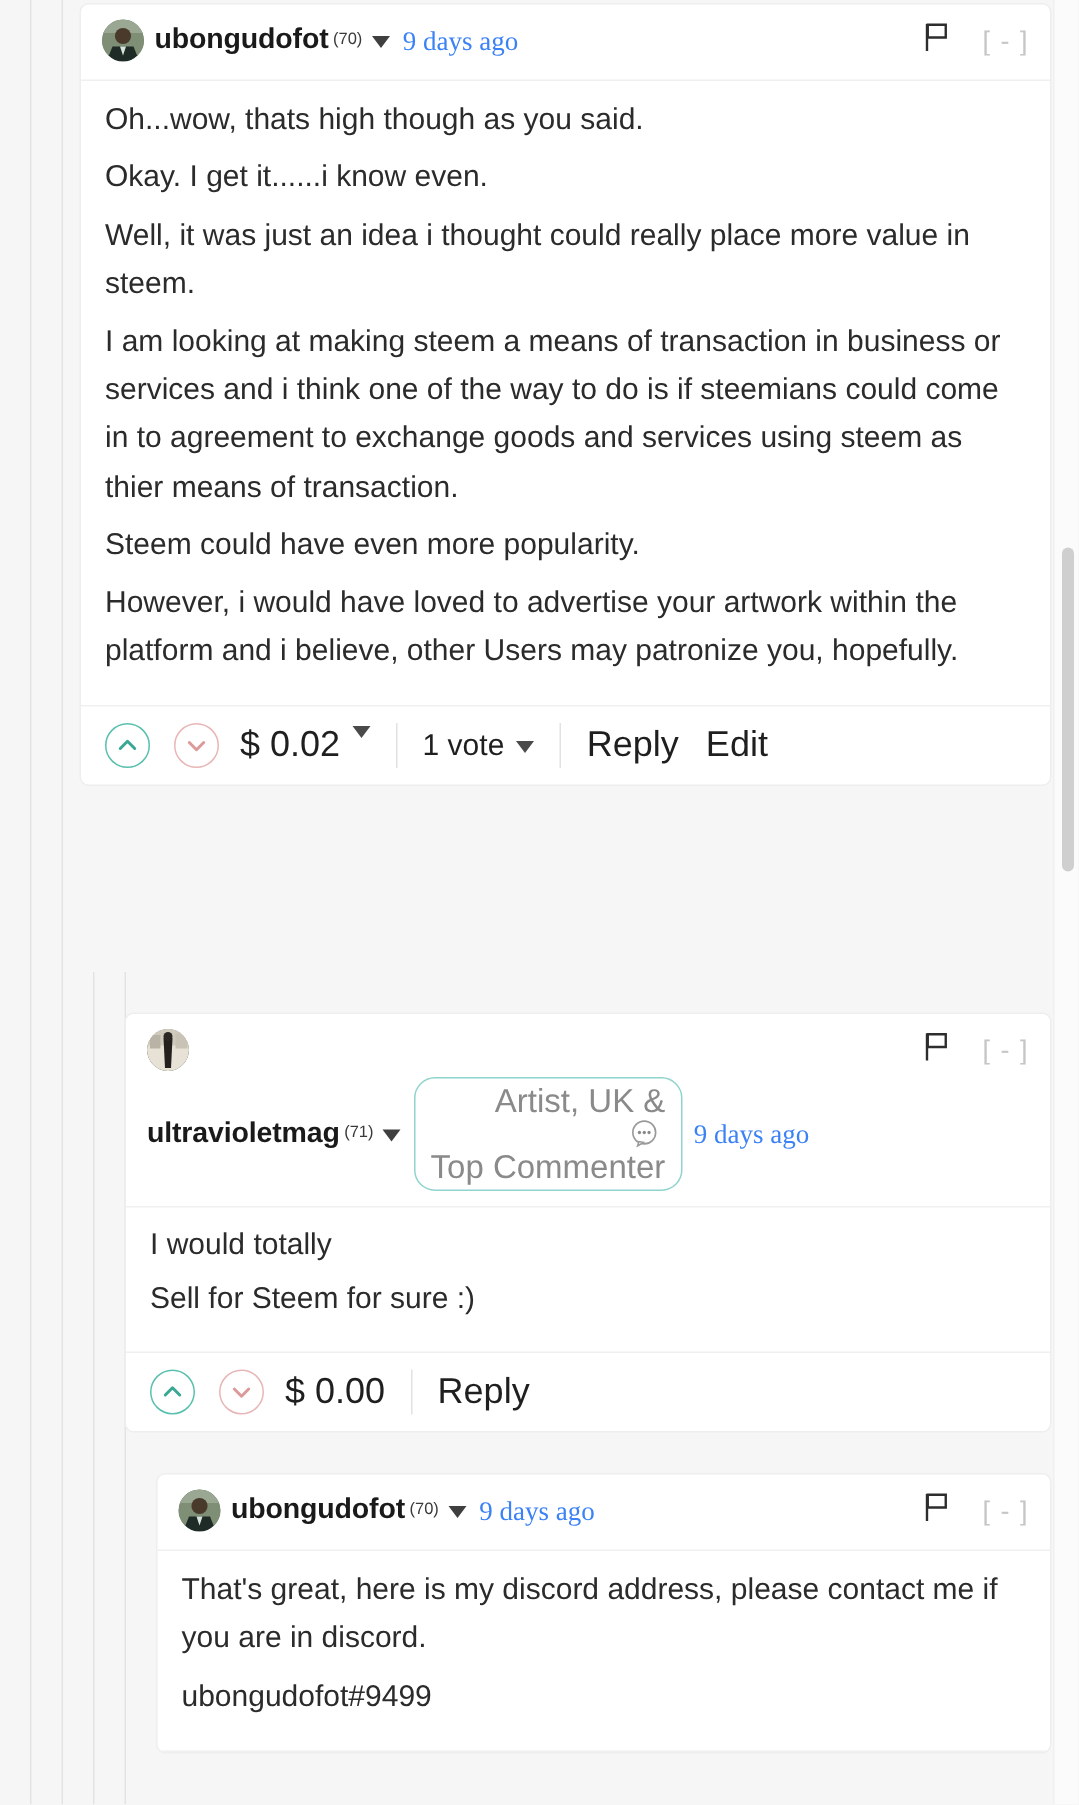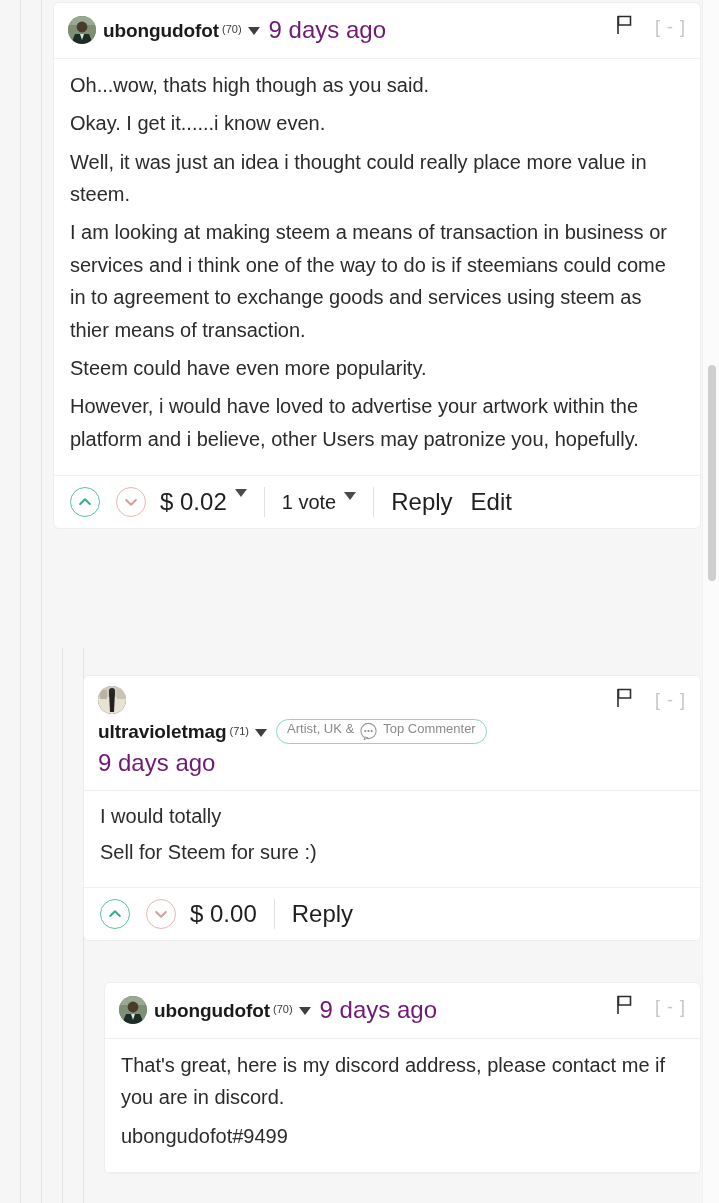--- a/index.html
+++ b/index.html
@@ -94,37 +94,39 @@
     margin: 0 9px 0 6px;
     width: 0; height: 0;
     border-left: 6px solid transparent;
     border-right: 6px solid transparent;
     border-top: 8px solid #3f3f3f;
     vertical-align: middle;
     position: relative;
     top: 1px;
   }
   .timestamp {
-    font-size: 24px;
-    color: #701a75;
+    font-size: 18px;
+    color: #3b82f6;
+    font-family: Liberation Serif, serif;
   }
 
   
   .role-badge {
     display: inline-flex;
-    align-items: flex-start;
+    align-items: flex-end;
     border: 1px solid #8fd4cd;
     border-radius: 14px;
     padding: 2px 10px;
-    font-size: 13px;
+    font-size: 22px;
     color: #8a8a8a;
     line-height: 1.15;
     margin-right: 8px;
     white-space: nowrap;
     background: #ffffff;
+    flex-direction: column;
   }
   .badge-bubble {
     margin: 0 5px;
     display: inline-flex;
     align-items: center;
   }
 
   
   .head-right {
     position: absolute;
@@ -196,21 +198,21 @@
   .divider {
     width: 1px;
     align-self: stretch;
     background: #e2e2e2;
     margin: 0 17px;
   }
   .votes {
     font-size: 20px;
     color: #1f1f1f;
     display: inline-flex;
-    align-items: flex-start;
+    align-items: center;
     white-space: nowrap;
   }
   .action-link {
     font-size: 24px;
     color: #1f1f1f;
     cursor: pointer;
     margin-right: 18px;
     white-space: nowrap;
   }
   .action-link:last-child { margin-right: 0; }

